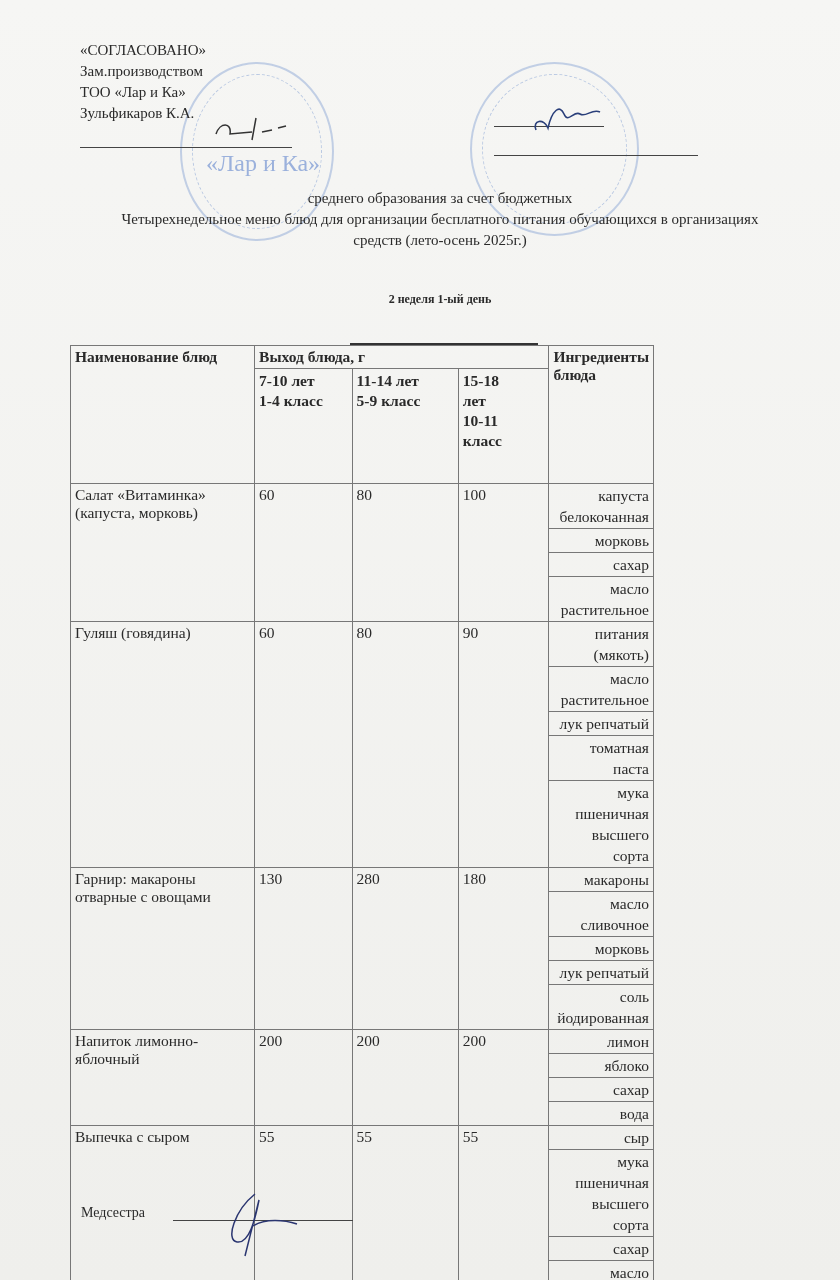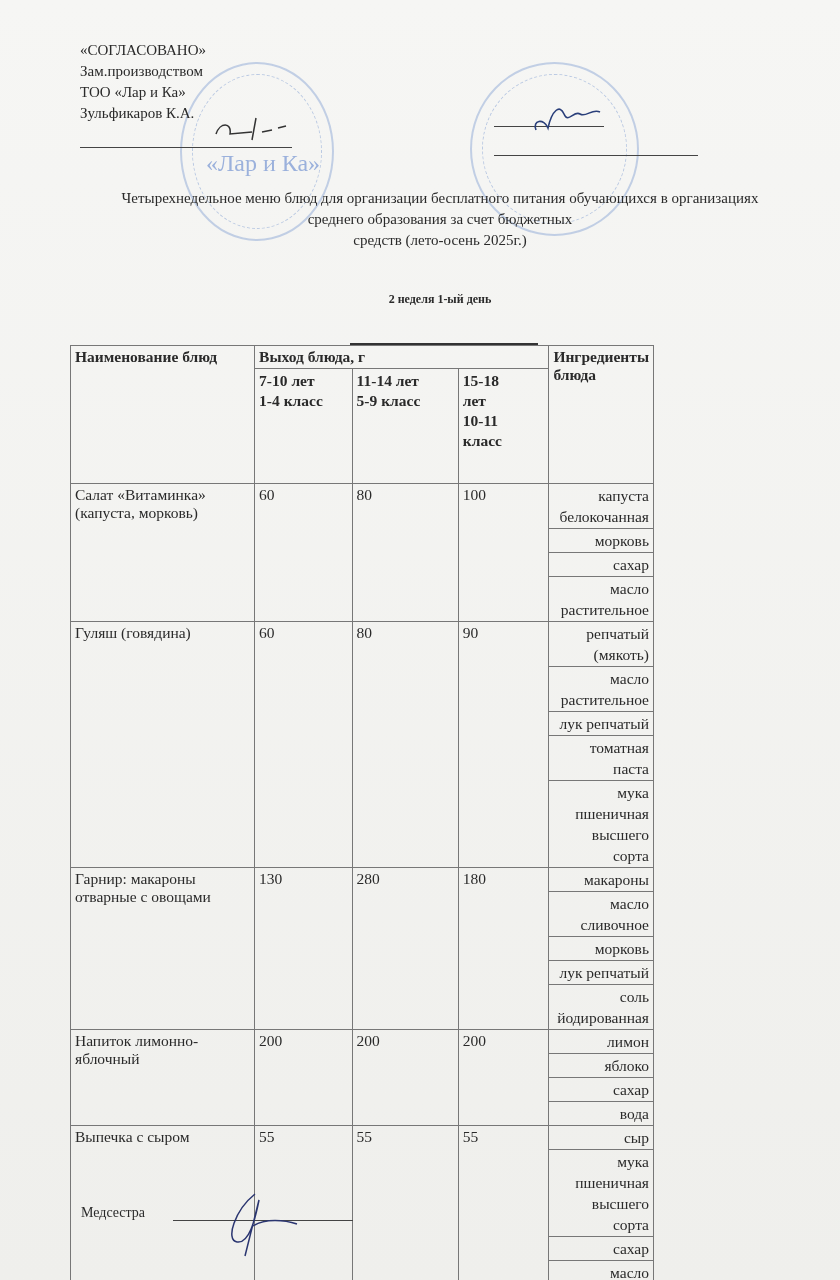--- a/index.html
+++ b/index.html
@@ -63,22 +63,22 @@
     <path d="M4 22 C8 10, 20 10, 18 22 L40 20 M44 6 L40 28 M50 20 L60 18 M66 16 L74 14" stroke="#333" stroke-width="1.5" fill="none"></path>
   </svg>
 
   <div class="sign-line" style="left:494px; top:126px; width:110px;"></div>
   <div class="sign-line" style="left:494px; top:155px; width:204px;"></div>
   <svg class="sig" width="80" height="40" style="left:530px; top:100px;">
     <path d="M6 30 C2 20, 14 18, 18 28 C22 10, 30 4, 34 14 C38 24, 44 10, 50 14 C56 18, 62 8, 70 12" stroke="#2a3f7a" stroke-width="1.6" fill="none"></path>
   </svg>
 
   <div class="intro">
+    <div>среднего образования за счет бюджетных</div>
     <div>Четырехнедельное меню блюд для организации бесплатного питания обучающихся в организациях</div>
-    <div>среднего образования за счет бюджетных</div>
     <div>средств (лето-осень 2025г.)</div>
   </div>
 
   <div class="day-title">2 неделя 1-ый день</div>
   <div class="day-underline"></div>
 
   <table class="menu">
     <thead>
       <tr>
         <th class="c-name" rowspan="2">Наименование блюд</th>
@@ -114,21 +114,21 @@
           <div class="ing">сахар</div>
           <div class="ing">масло растительное</div>
         </td>
       </tr>
       <tr>
         <td>Гуляш (говядина)</td>
         <td>60</td>
         <td>80</td>
         <td>90</td>
         <td class="ing-cell">
-          <div class="ing">репчатый (мякоть)</div>
+          <div class="ing">питания (мякоть)</div>
           <div class="ing">масло растительное</div>
           <div class="ing">лук репчатый</div>
           <div class="ing">томатная паста</div>
           <div class="ing">мука пшеничная высшего сорта</div>
         </td>
       </tr>
       <tr>
         <td>Гарнир: макароны отварные с овощами</td>
         <td>130</td>
         <td>280</td>

